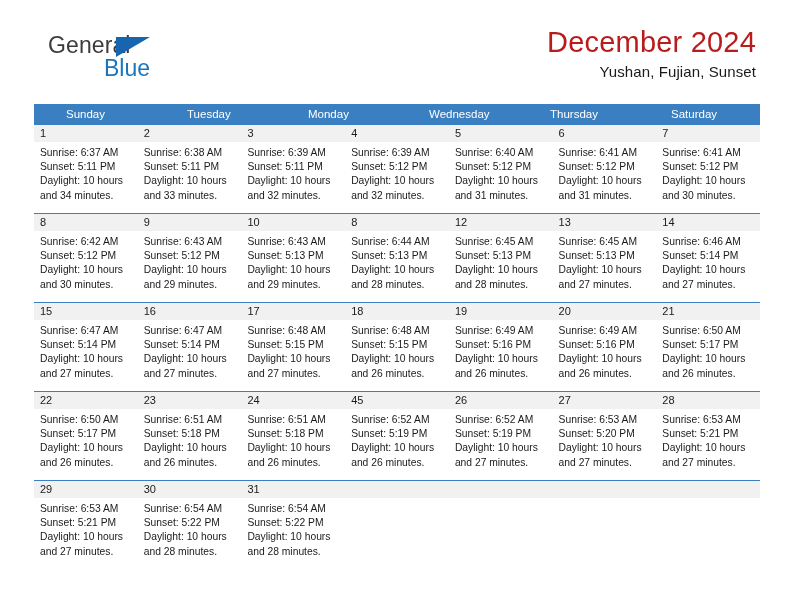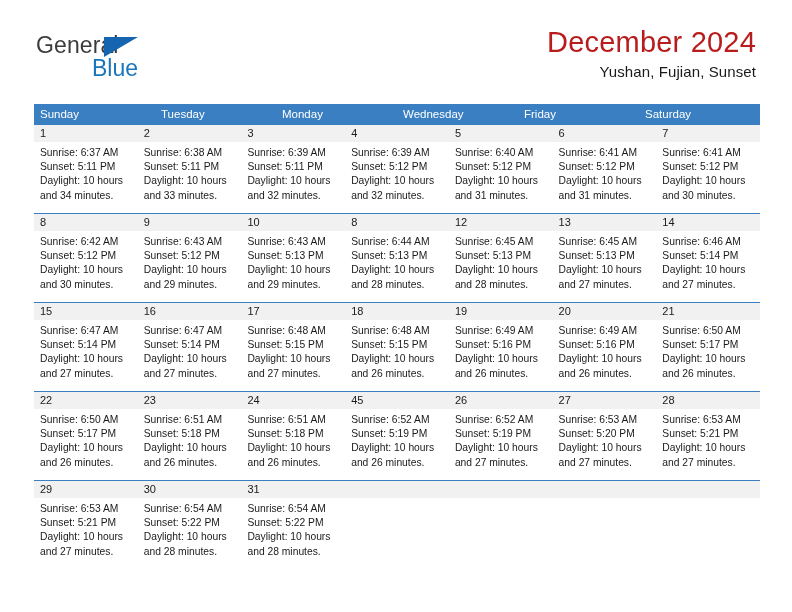--- a/index.html
+++ b/index.html
@@ -12,20 +12,21 @@
     height: 612px;
     font-family: "Liberation Sans", sans-serif;
     color: #000000;
     overflow: hidden;
   }
   .page {
     position: relative;
     width: 792px;
     height: 612px;
     box-sizing: border-box;
+    padding-left: 12px;
   }
 
   
   .masthead {
     position: relative;
     height: 72px;
     padding: 0 34px;
     box-sizing: border-box;
   }
   .logo {
@@ -96,20 +97,21 @@
   }
   .weekday {
     flex: 1 1 0;
     color: #ffffff;
     font-size: 11.5px;
     line-height: 21px;
     padding-left: 6px;
     box-sizing: border-box;
     white-space: nowrap;
     overflow: hidden;
+    margin-left: 26px;
   }
 
   .week {
     display: flex;
     border-top: 1px solid #3a7fc1;
   }
   .week:first-of-type {
     border-top: none;
   }
   .day {
@@ -161,21 +163,21 @@
 
   </div>
 
   <div class="calendar">
 
     <div class="weekday-row">
       <div class="weekday">Sunday</div>
       <div class="weekday">Tuesday</div>
       <div class="weekday">Monday</div>
       <div class="weekday">Wednesday</div>
-      <div class="weekday">Friday</div>
+      <div class="weekday">Thursday</div>
       <div class="weekday">Saturday</div>
     </div>
 
     <div id="weeks-container">
         <div class="week">
           <div class="day">
             <div class="day-num-band">
               <div class="day-num">1</div>
             </div>
             <div class="day-body">

